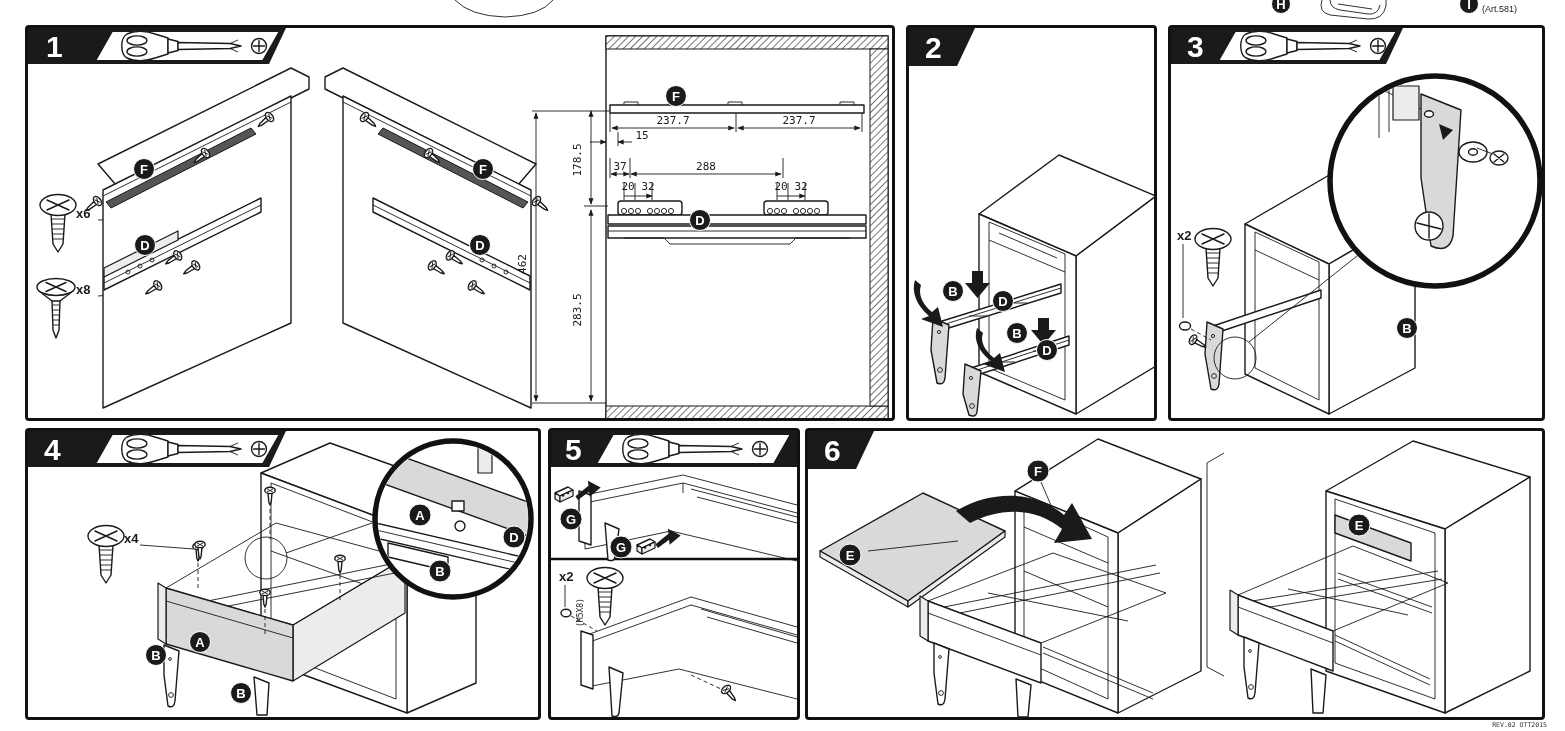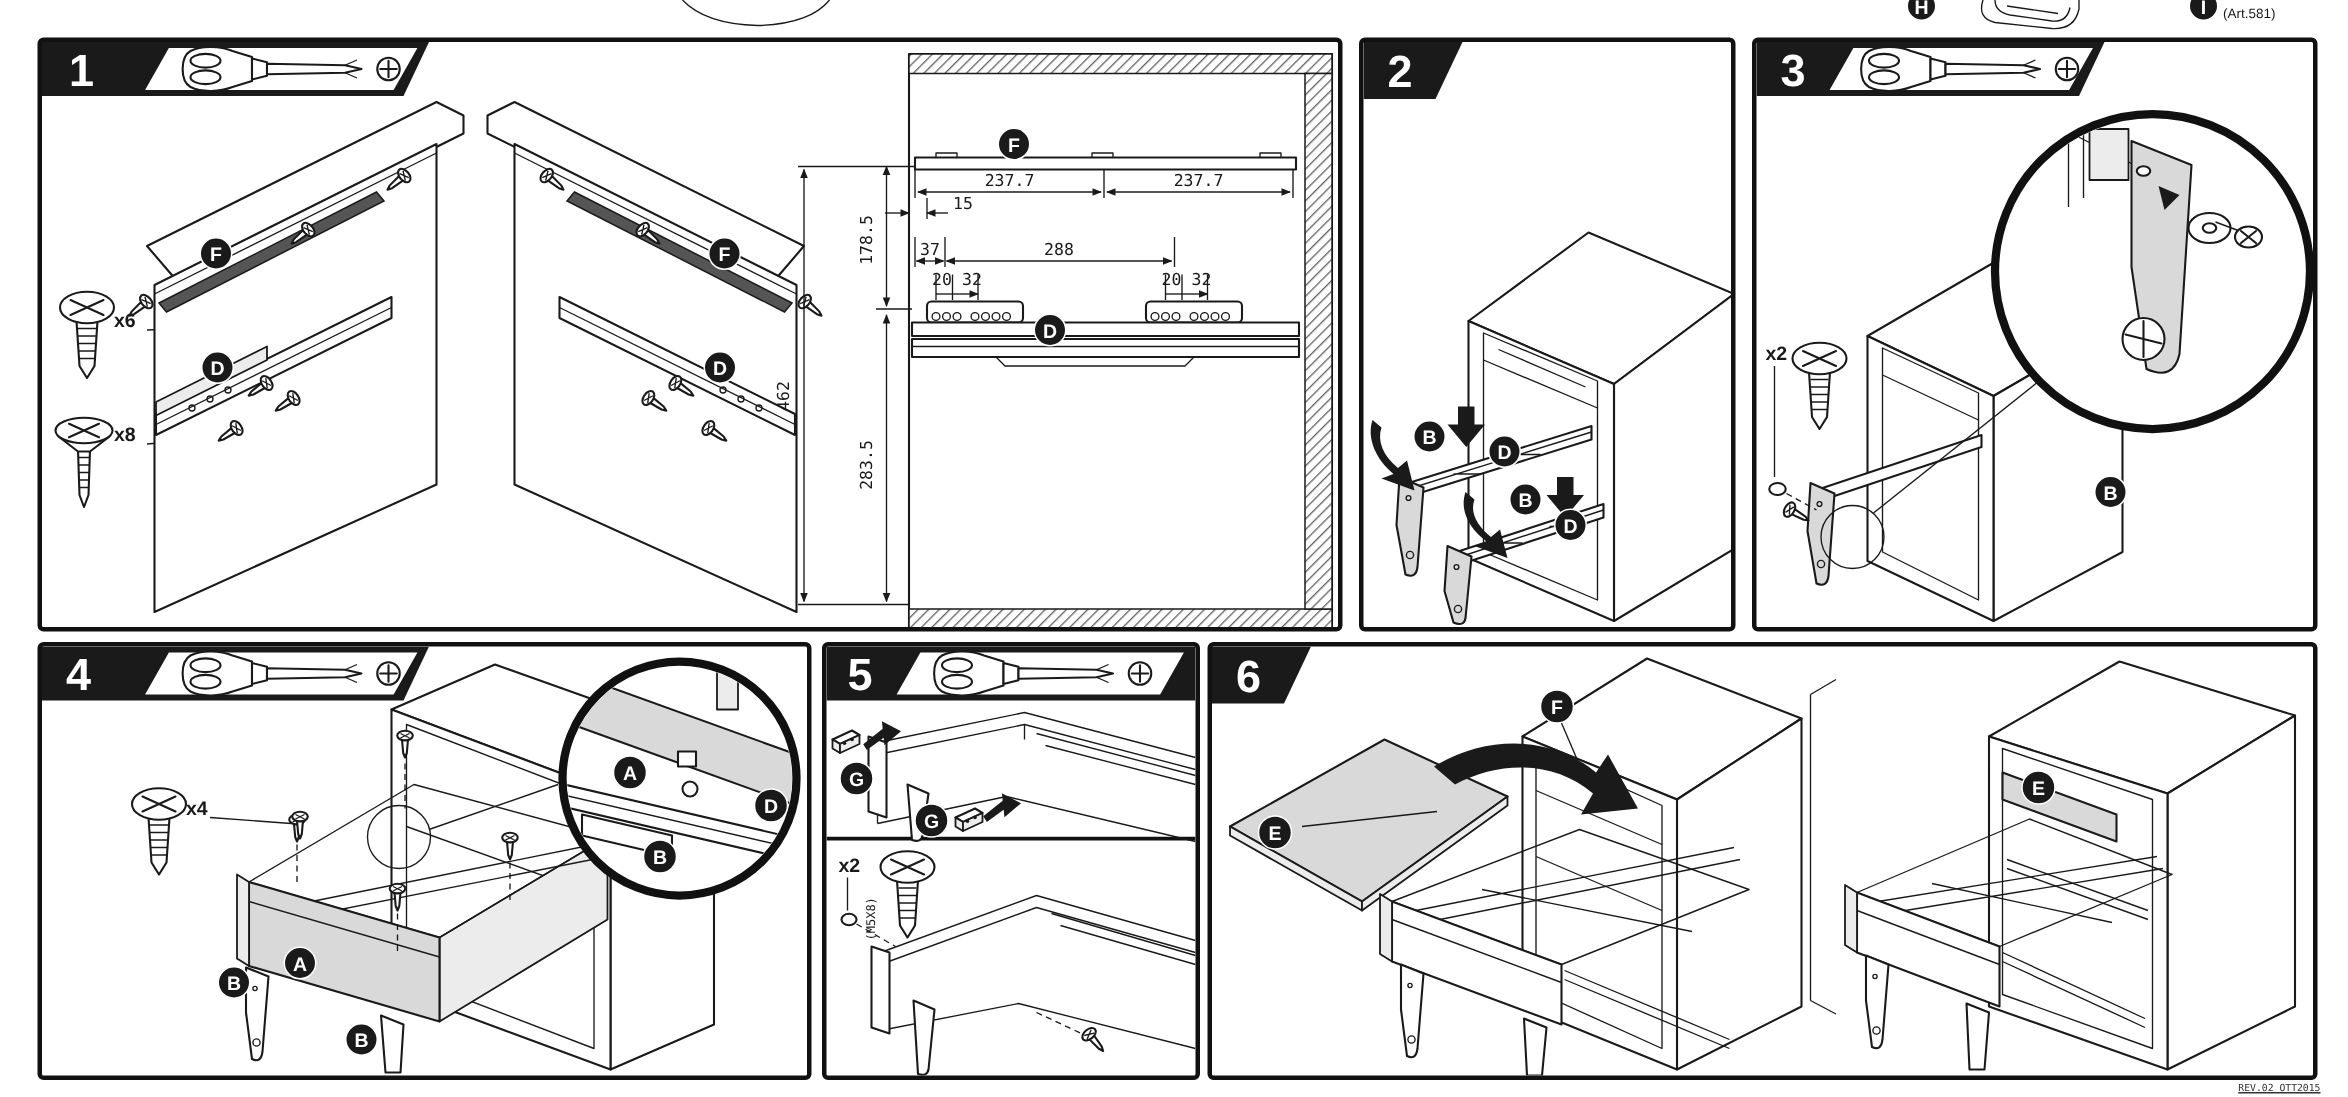--- a/index.html
+++ b/index.html
@@ -15,21 +15,21 @@
   .fgl{fill:#ececec;stroke:#1a1a1a;stroke-width:1.2;stroke-linejoin:round;}
   .fdark{fill:#555;stroke:#1a1a1a;stroke-width:1;}
   .ink{fill:#1a1a1a;stroke:none;}
   .dash{stroke-dasharray:4 3;}
   .num{fill:#fff;font:bold 30px "Liberation Sans",sans-serif;}
   .lblc circle{fill:#1a1a1a;stroke:#fff;stroke-width:1;}
   .lblc text{fill:#fff;font:bold 13px "Liberation Sans",sans-serif;text-anchor:middle;}
   .cnt{fill:#1a1a1a;font:bold 13px "Liberation Sans",sans-serif;}
   .dim{fill:#1a1a1a;font:11px "DejaVu Sans Mono",monospace;text-anchor:middle;}
   .tiny{fill:#1a1a1a;font:8px "DejaVu Sans Mono",monospace;}
-  #rev{position:absolute;right:18px;top:721px;font:6.5px "DejaVu Sans Mono",monospace;color:#333;text-decoration:underline;}
+  #rev{position:absolute;right:18px;top:721px;font:6.5px "DejaVu Sans Mono",monospace;color:#333;}
   #art{fill:#1a1a1a;font:9px "Liberation Sans",sans-serif;}
 </style>
 </head>
 <body>
 
 <svg width="0" height="0" style="position:absolute" aria-hidden="true">
   <defs>
     <pattern id="hatch" width="5" height="5" patternUnits="userSpaceOnUse" patternTransform="rotate(45)">
       <rect width="5" height="5" fill="#fff"></rect>
         <line x1="0" y1="0" x2="0" y2="5" stroke="#666" stroke-width="1.8"></line>

